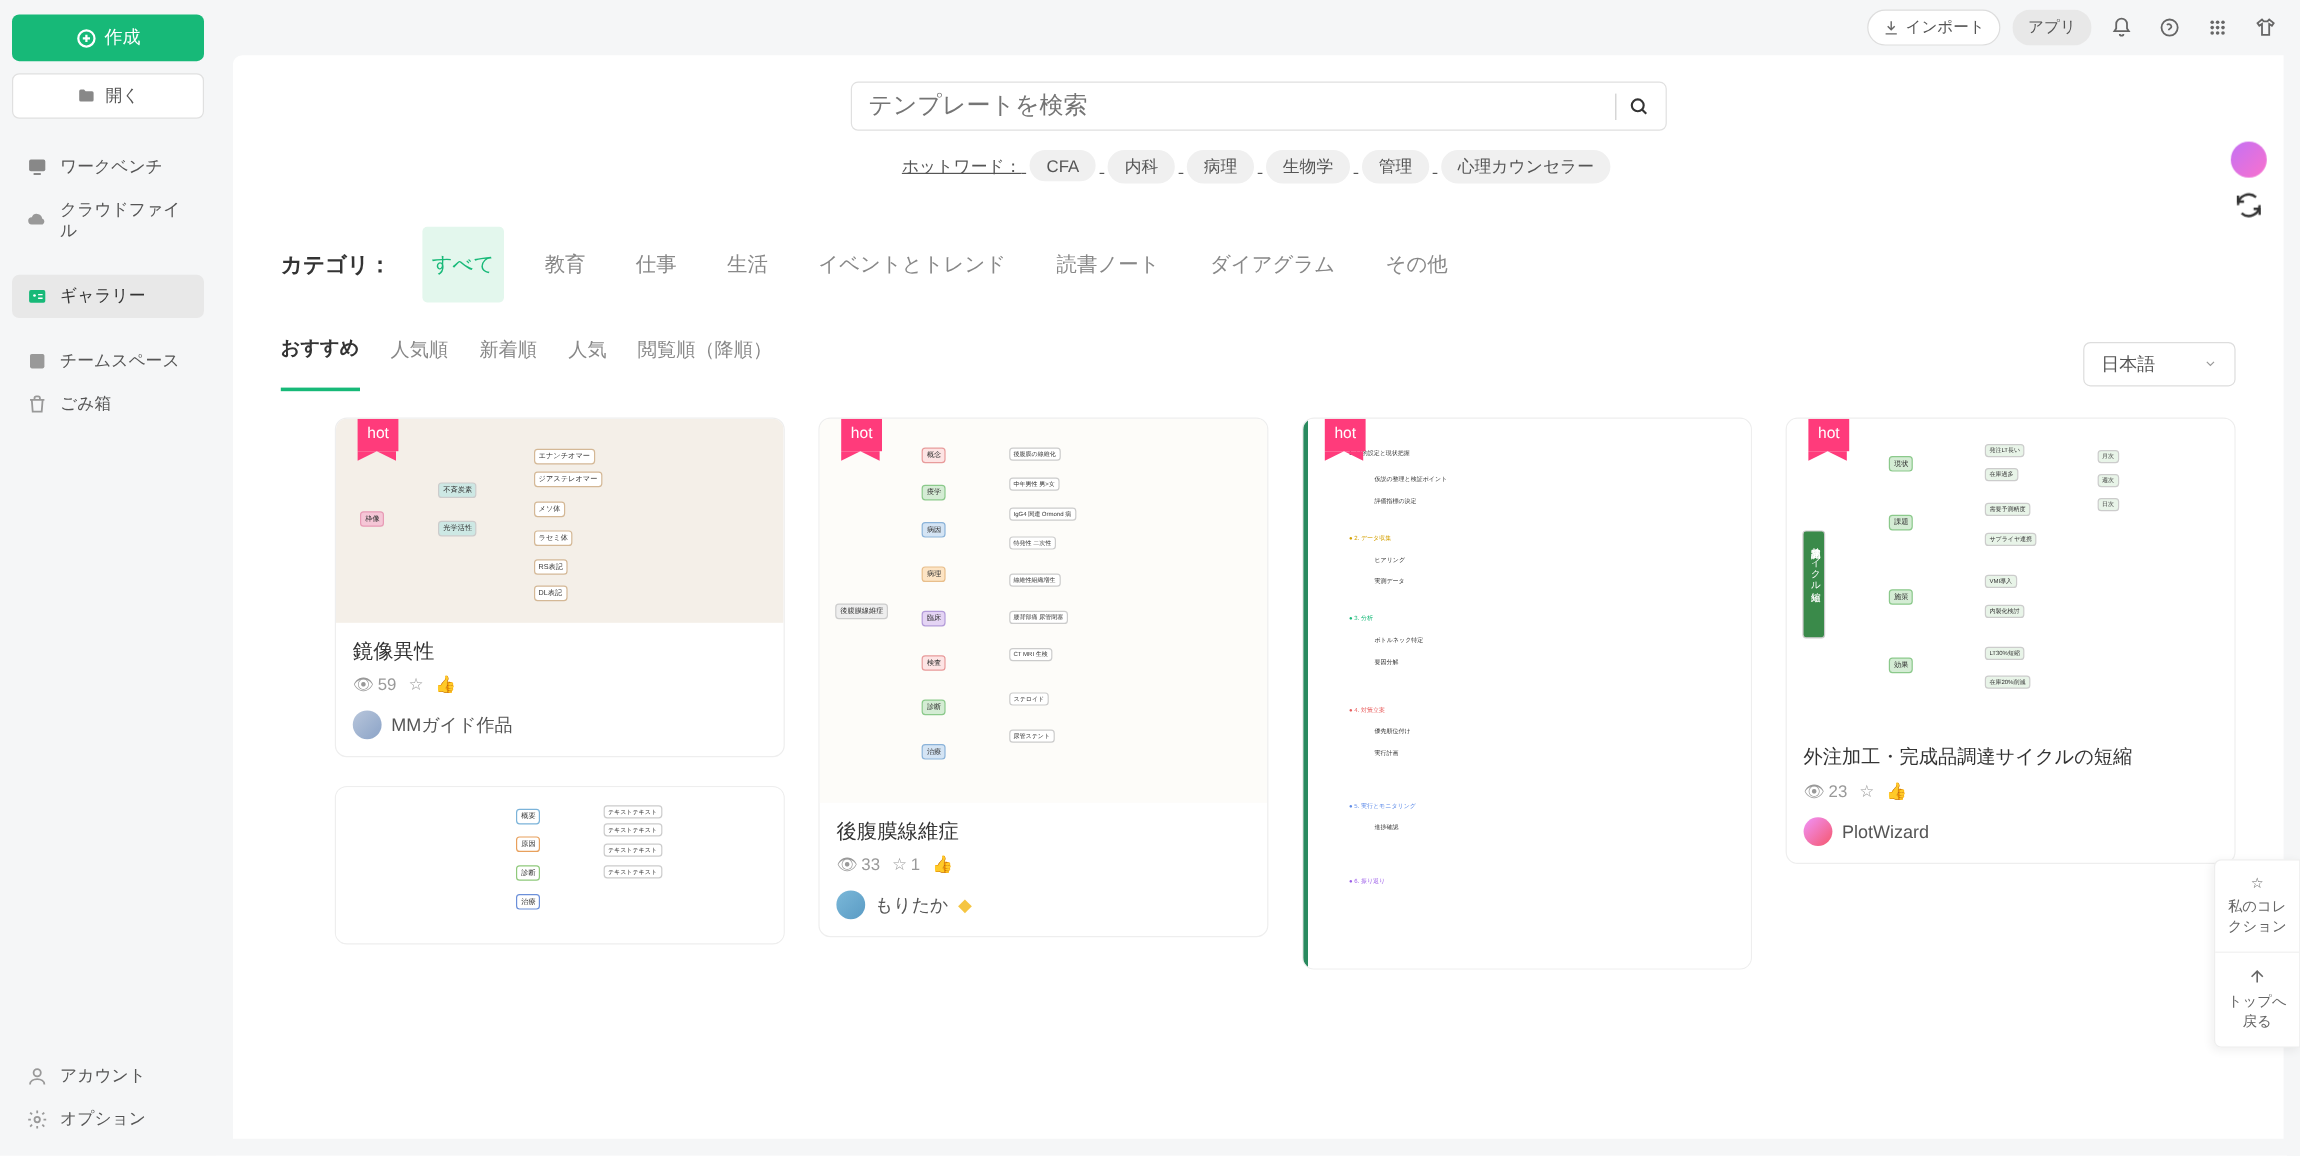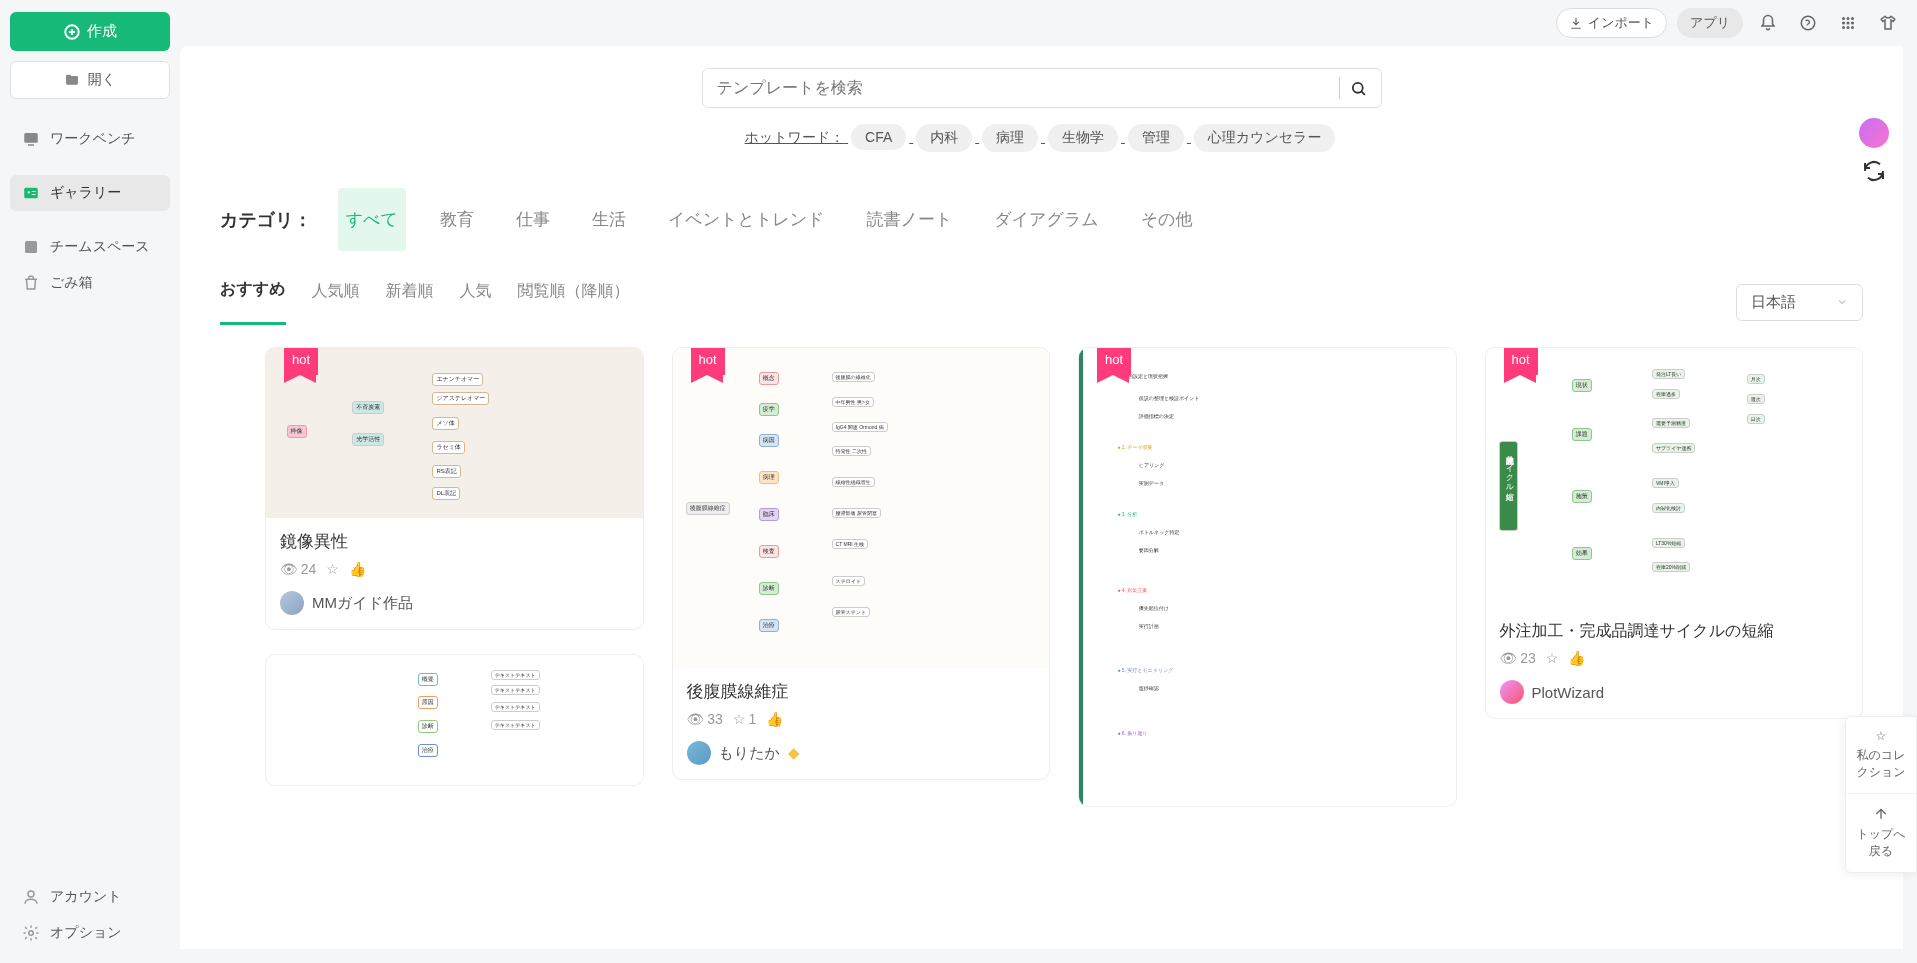--- a/index.html
+++ b/index.html
@@ -1,18 +1,18 @@
 <!DOCTYPE html>
 <html><head>
 <meta charset="utf-8">
 <style>
 * { margin: 0; padding: 0; box-sizing: border-box; }
 body { font-family: -apple-system, BlinkMacSystemFont, "Segoe UI", sans-serif; background: #f5f6f7; color: #333; font-size: 14px; overflow: hidden; }
 
-.app { display: flex; height: 100vh; }
+.app { display: flex; height: 100vh; gap: 14px; }
 
 
 .sidebar { width: 180px; background: #f5f6f7; padding: 12px 10px; display: flex; flex-direction: column; flex-shrink: 0; }
 .btn-create { background: #17b978; color: #fff; border: none; border-radius: 6px; padding: 10px 0; font-size: 15px; font-weight: 500; cursor: pointer; display: flex; align-items: center; justify-content: center; gap: 6px; }
 .btn-open { background: #fff; border: 1px solid #e0e0e0; border-radius: 6px; padding: 9px 0; font-size: 14px; cursor: pointer; display: flex; align-items: center; justify-content: center; gap: 8px; margin-top: 10px; color: #555; }
 .nav { margin-top: 22px; flex: 1; }
 .nav-item { display: flex; align-items: center; gap: 10px; padding: 9px 12px; border-radius: 6px; cursor: pointer; color: #555; font-size: 14px; }
 .nav-item.active { background: #e8e8e8; color: #333; }
 .nav-item .icon { width: 18px; height: 18px; display: inline-flex; align-items: center; justify-content: center; }
 .nav-section-gap { height: 18px; }
@@ -26,21 +26,21 @@
 .search-dir .clear { background: #eee; border-radius: 4px; width: 22px; height: 22px; display: flex; align-items: center; justify-content: center; cursor: pointer; color: #666; }
 .topbar-sp { flex: 1; }
 .pill-btn { background: #fff; border: 1px solid #ddd; border-radius: 16px; padding: 5px 12px; font-size: 13px; cursor: pointer; display: flex; align-items: center; gap: 5px; color: #555; }
 .pill-btn.solid { background: #e8e8e8; border-color: transparent; }
 .icon-btn { width: 30px; height: 30px; display: flex; align-items: center; justify-content: center; cursor: pointer; color: #666; border-radius: 4px; }
 
 
 .content { flex: 1; background: #fff; margin: 0 14px 14px 0; border-radius: 8px 0 0 0; overflow-y: auto; padding: 22px 40px; position: relative; }
 
 .template-search { width: 680px; margin: 0 auto; display: flex; align-items: center; background: #fff; border: 1px solid #e0e0e0; border-radius: 6px; padding: 8px 14px; }
-.template-search input { border: none; outline: none; flex: 1; font-size: 16px; color: #7f1d1d; }
+.template-search input { border: none; outline: none; flex: 1; font-size: 20px; color: #7f1d1d; }
 .template-search .divider { width: 1px; height: 22px; background: #ccc; margin: 0 10px; }
 .template-search .search-icon { font-size: 16px; color: #333; cursor: pointer; }
 
 .hotwords { text-align: center; margin-top: 16px; font-size: 14px; color: #555; text-decoration: underline; }
 .hotwords .chip { display: inline-block; background: #f0f0f0; border-radius: 16px; padding: 5px 14px; margin: 0 3px; cursor: pointer; color: #555; }
 
 .categories { margin-top: 36px; display: flex; align-items: center; gap: 26px; font-size: 17px; color: #888; }
 .categories .label { color: #333; font-weight: 600; font-size: 18px; }
 .categories .cat { cursor: pointer; padding: 20px 8px; border-radius: 4px; }
 .categories .cat.active { background: #e3f7ed; color: #17b978; }
@@ -109,20 +109,28 @@
     <nav class="nav">
       <div class="nav-item">
         <span class="icon">
             <svg width="18" height="18" viewBox="0 0 24 24" fill="#888">
               <rect x="3" y="4" width="18" height="13" rx="2"></rect>
               <path d="M8 20h8" stroke="#888" stroke-width="2"></path>
             </svg>
           </span>
         <span>ワークベンチ</span>
       </div>
+      <div class="nav-item">
+        <span class="icon">
+            <svg width="18" height="18" viewBox="0 0 24 24" fill="#999">
+              <path d="M6 16a4 4 0 010-8 6 6 0 0111.5 1.5A3.5 3.5 0 0118 16H6z"></path>
+            </svg>
+          </span>
+        <span>クラウドファイル</span>
+      </div>
       <div class="nav-section-gap"></div>
       <div class="nav-item active">
         <span class="icon">
             <svg width="18" height="18" viewBox="0 0 24 24" fill="#17b978">
               <rect x="3" y="5" width="18" height="14" rx="2"></rect>
               <circle cx="9" cy="11" r="1.5" fill="#fff"></circle>
               <path d="M13 10h5M13 14h5" stroke="#fff" stroke-width="1.5"></path>
             </svg>
           </span>
         <span>ギャラリー</span>
@@ -288,21 +296,21 @@
                 <div class="node" style="left:44%;top:55%;border-color:#d4b896">ラセミ体</div>
                 <div class="node" style="left:44%;top:70%;border-color:#d4b896">RS表記</div>
                 <div class="node" style="left:44%;top:84%;border-color:#d4b896">DL表記</div>
               </div>
             </div>
             <div class="card-body">
               <div class="card-title">鏡像異性</div>
               <div class="card-stats">
                 <span class="stat">
                     <span>👁</span>
-                    <span>24</span>
+                    <span>59</span>
                   </span>
                 <span>☆</span>
                 <span>👍</span>
               </div>
               <div class="card-author">
                 <span class="avatar"></span>
                 <span>MMガイド作品</span>
               </div>
             </div>
           </div>

